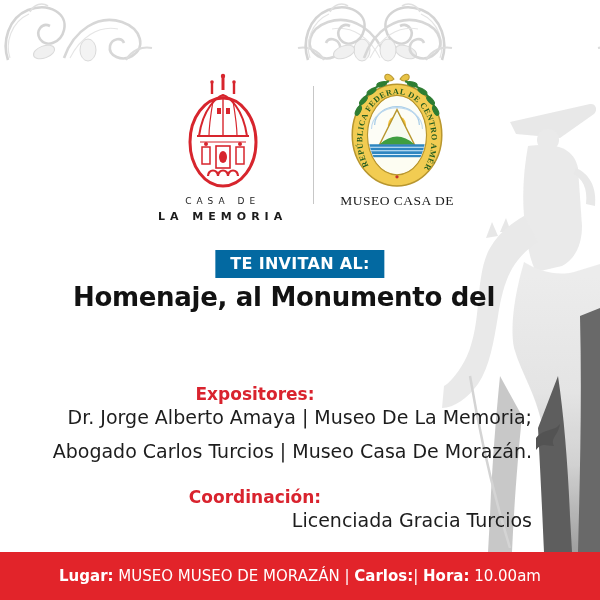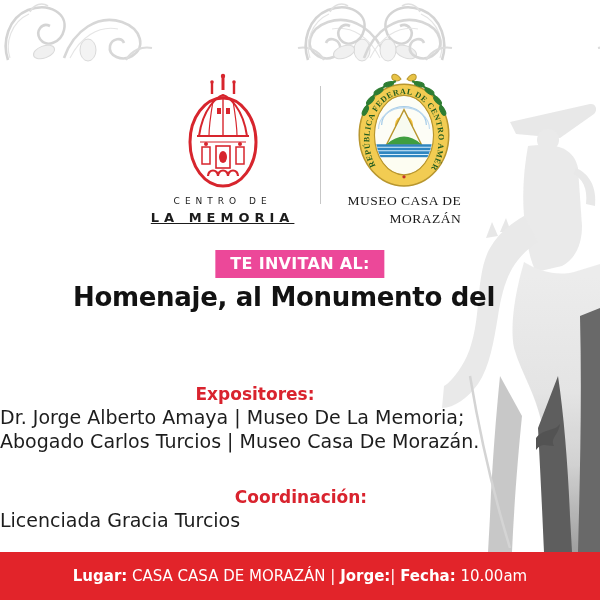--- a/index.html
+++ b/index.html
@@ -14,46 +14,46 @@
   
   .logo-row{
     position:absolute;top:72px;left:0;width:600px;height:150px;z-index:2;
     display:flex;justify-content:center;align-items:flex-start;gap:26px;
     padding-left:12px;box-sizing:border-box;
   }
   .logo-block{display:flex;flex-direction:column;align-items:center;}
   .logo-divider{width:1px;height:118px;background:#c7c7c7;margin-top:14px;}
   .memoria-text{margin-top:6px;text-align:center;color:#1c1c1c;}
   .memoria-l1{font-size:9px;letter-spacing:5px;font-weight:400;}
-  .memoria-l2{font-size:13px;letter-spacing:5px;font-weight:700;margin-top:4px;text-decoration:underline;}
+  .memoria-l2{font-size:11px;letter-spacing:5px;font-weight:700;margin-top:4px;}
   .morazan-text{margin-top:4px;text-align:right;color:#1a1a1a;
     font-family:"Liberation Serif","DejaVu Serif",serif;font-size:13.5px;line-height:1.3;letter-spacing:.5px;}
   
   .badge{
     position:absolute;top:250px;left:50%;transform:translateX(-50%);z-index:3;
-    background:#ec4899;color:#ffffff;font-weight:700;font-size:16px;
+    background:#0369a1;color:#ffffff;font-weight:700;font-size:16px;
     padding:4px 15px 5px;letter-spacing:.3px;white-space:nowrap;
   }
   
   .title{
     position:absolute;top:281px;left:0;width:568px;z-index:3;text-align:center;
     color:#121212;font-weight:700;font-size:26px;line-height:33px;letter-spacing:-.3px;
   }
   .section-h{
     position:absolute;left:0;width:510px;z-index:3;text-align:center;
     color:#d9232e;font-weight:700;font-size:17px;
   }
   .speakers-h{top:384px;}
   .speaker-line{
-    position:absolute;left:0;width:532px;z-index:3;text-align:left;
+    position:absolute;left:0;width:532px;z-index:3;text-align:right;
     color:#1d1d1d;font-size:19px;
   }
   .speaker1{top:406px;}
-  .speaker2{top:430px;}
-  .coord-h{top:487px;margin-left:46px;}
+  .speaker2{top:440px;}
+  .coord-h{top:487px;}
   .coord-name{top:509px;}
   
   .footer{
     position:absolute;left:0;top:552px;width:600px;height:48px;z-index:4;
     background:#e2242a;color:#ffffff;font-size:15px;
     display:flex;align-items:center;justify-content:center;white-space:pre;
   }
   .footer b{font-weight:700;}
   .footer span{display:inline;}
 </style>
@@ -129,21 +129,21 @@
           <rect x="43" y="74" width="14" height="22" stroke-width="1.6"></rect>
           <ellipse cx="50" cy="85" rx="4" ry="6" fill="#d7252d" stroke="none"></ellipse>
           <circle cx="33" cy="72" r="2" fill="#d7252d" stroke="none"></circle>
           <circle cx="67" cy="72" r="2" fill="#d7252d" stroke="none"></circle>
           <rect x="29" y="75" width="8" height="17" stroke-width="1.5"></rect>
           <rect x="63" y="75" width="8" height="17" stroke-width="1.5"></rect>
           <path d="M35,104 a5,5.5 0 0 1 10,0 a5,5.5 0 0 1 10,0 a5,5.5 0 0 1 10,0" stroke-width="2.2"></path>
         </g>
       </svg>
       <div class="memoria-text">
-        <div class="memoria-l1">CENTRO DE</div>
+        <div class="memoria-l1">CASA DE</div>
         <div class="memoria-l2">LA MEMORIA</div>
       </div>
     </div>
 
     <div class="logo-divider"></div>
 
     <div class="logo-block">
       <svg width="112" height="116" viewBox="0 0 110 114" aria-hidden="true">
         <defs>
           <clipPath id="sealclip">
@@ -182,35 +182,34 @@
           <path d="M38,71 L55,37 L72,71 Z" fill="#f8fbf0" stroke="#b8962e" stroke-width="1.4"></path>
           <path d="M38,71 Q55,56 72,71 Z" fill="#3f9e3f"></path>
           <rect x="26" y="71" width="58" height="13" fill="#2f86c0"></rect>
           <path d="M28,74 H82 M28,77.5 H82 M28,81 H82" stroke="#d8eefb" stroke-width="1"></path>
           <rect x="26" y="84" width="58" height="18" fill="#fdfdf2"></rect>
         </g>
         <circle cx="55" cy="103" r="1.6" fill="#c2322e"></circle>
       </svg>
       <div class="morazan-text">
         <div>MUSEO CASA DE</div>
-        <div>MORAZÁN</div>
       </div>
     </div>
   </div>
 
   <div class="badge">TE INVITAN AL:</div>
 
   <div class="title">
     <div>Homenaje, al Monumento del</div>
   </div>
 
   <div class="section-h speakers-h">Expositores:</div>
   <div class="speaker-line speaker1">Dr. Jorge Alberto Amaya | Museo De La Memoria;</div>
   <div class="speaker-line speaker2">Abogado Carlos Turcios | Museo Casa De Morazán.</div>
 
   <div class="section-h coord-h">Coordinación:</div>
   <div class="speaker-line coord-name">Licenciada Gracia Turcios</div>
 
   <div class="footer">
-    <b>Lugar:</b><span> CASA CASA DE MORAZÁN </span><span>| </span><b>Jorge:</b><span>| </span><b>Fecha:</b><span> 10.00am</span>
+    <b>Lugar:</b><span> MUSEO MUSEO DE MORAZÁN </span><span>| </span><b>Carlos:</b><span>| </span><b>Hora:</b><span> 10.00am</span>
   </div>
 
 </div>
 
 </body></html>

